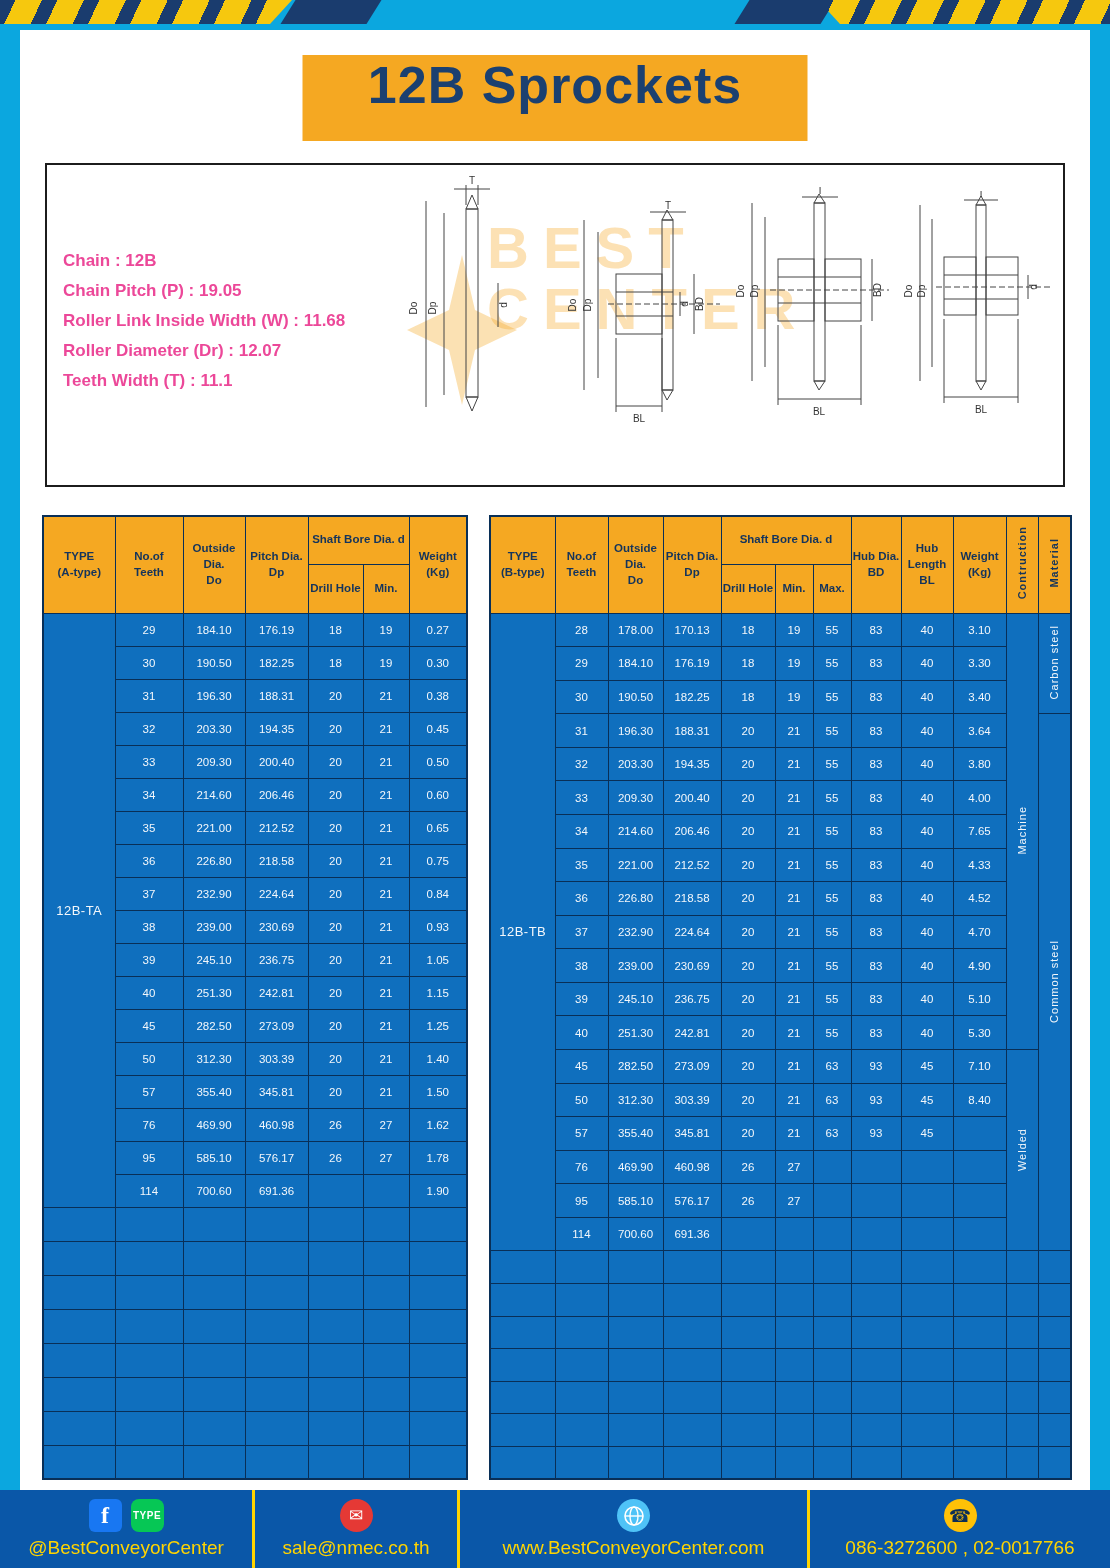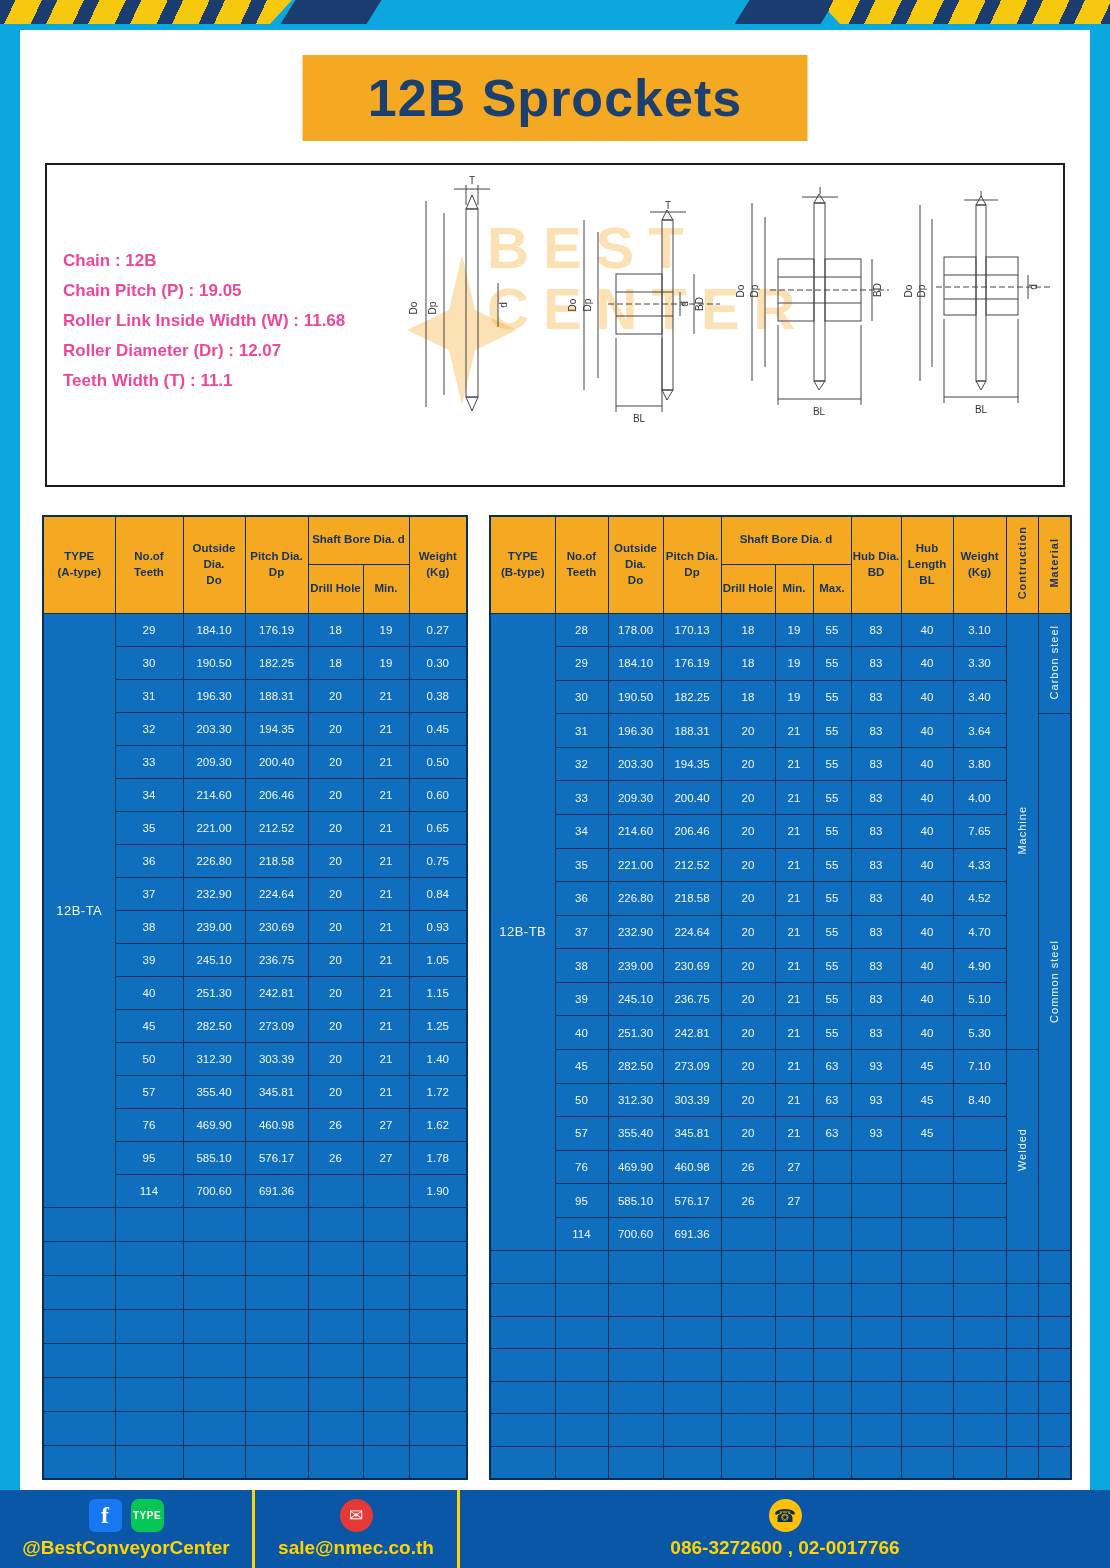--- a/index.html
+++ b/index.html
@@ -8,21 +8,21 @@
   .page{position:relative;width:1110px;height:1568px;background:#0BA7DF;overflow:hidden}
 
   
   .deco{position:absolute;top:0;height:24px;background:repeating-linear-gradient(115deg,#1A3C6E 0 14px,#F6C80E 14px 38px);z-index:3}
   .deco-left{left:0;width:292px;clip-path:polygon(0 0,100% 0,calc(100% - 22px) 100%,0 100%)}
   .deco-right{right:0;width:292px;clip-path:polygon(0 0,100% 0,100% 100%,22px 100%)}
   .deco-navy{position:absolute;top:0;height:24px;width:86px;background:#1A3C6E;transform:skewX(-32deg);z-index:2}
 
   .panel{position:absolute;left:20px;top:30px;width:1070px;height:1460px;background:#ffffff}
 
-  .title-banner{position:absolute;top:25px;left:50%;transform:translateX(-50%);width:505px;height:86px;background:#F5A822;display:flex;align-items:center;justify-content:center}
+  .title-banner{position:absolute;top:25px;left:50%;transform:translateX(-50%);width:505px;height:86px;background:#F5A822;display:flex;align-items:flex-start;justify-content:center}
   .title-banner h1{font-size:52px;font-weight:bold;color:#1B4070;letter-spacing:1px}
 
   .info-box{position:absolute;left:25px;top:133px;width:1020px;height:324px;border:2px solid #1c1c1c;background:#fff;overflow:hidden}
   .specs{position:absolute;left:16px;top:86px;z-index:4}
   .specs div{font-size:17px;font-weight:bold;color:#ec4899;margin-bottom:10px;white-space:nowrap}
 
   .watermark{position:absolute;left:440px;top:52px;z-index:1;color:rgba(246,168,34,.34);font-weight:bold;font-size:58px;letter-spacing:14px;line-height:1.06;white-space:nowrap}
   .wm-star{position:absolute;left:360px;top:90px;z-index:1;opacity:.34}
 
   .diagram{position:absolute;z-index:2}
@@ -44,21 +44,21 @@
   .tbl-b{width:581px}
   tr.empty-a td{height:34px}
   tr.empty-b td{height:32px}
   .vtext{writing-mode:vertical-rl;transform:rotate(180deg);display:inline-block;line-height:1;letter-spacing:1px;font-size:11px}
   th .vtext{white-space:nowrap}
 
   .footer{position:absolute;left:0;bottom:0;width:1110px;height:78px;background:#0A57A8;display:flex;z-index:3}
   .fsec{display:flex;flex-direction:column;align-items:center;justify-content:center;gap:5px;padding:4px 6px}
   .fsec.div{border-right:3px solid #FFD400}
   .fsec .icons{display:flex;gap:9px;align-items:center}
-  .flabel{font-size:19px;font-weight:bold;color:#FFD400;white-space:nowrap}
+  .flabel{font-size:19px;font-weight:normal;color:#FFD400;white-space:nowrap}
   .icon-fb{width:33px;height:33px;background:#1877F2;border-radius:6px;color:#fff;font-weight:bold;font-size:24px;display:flex;align-items:center;justify-content:center;font-family:"Liberation Serif",serif}
   .icon-line{width:33px;height:33px;background:#06C755;border-radius:8px;color:#fff;font-weight:bold;font-size:10px;display:flex;align-items:center;justify-content:center;letter-spacing:.5px}
   .icon-mail{width:33px;height:33px;background:#E53935;border-radius:50%;color:#fff;font-size:17px;display:flex;align-items:center;justify-content:center}
   .icon-globe{width:33px;height:33px;background:#4FC3F7;border-radius:50%;display:flex;align-items:center;justify-content:center}
   .icon-phone{width:33px;height:33px;background:#FFC107;border-radius:50%;color:#0B2E57;font-size:18px;display:flex;align-items:center;justify-content:center}
 </style>
 </head>
 <body>
 
 <div class="page">
@@ -333,21 +333,21 @@
               <td>20</td>
               <td>21</td>
               <td>1.40</td>
             </tr>
             <tr>
               <td>57</td>
               <td>355.40</td>
               <td>345.81</td>
               <td>20</td>
               <td>21</td>
-              <td>1.72</td>
+              <td>1.50</td>
             </tr>
             <tr>
               <td>76</td>
               <td>469.90</td>
               <td>460.98</td>
               <td>26</td>
               <td>27</td>
               <td>1.62</td>
             </tr>
             <tr>
@@ -810,20 +810,32 @@
         <div class="icon-line">TYPE</div>
       </div>
       <div class="flabel">@BestConveyorCenter</div>
     </div>
     <div class="fsec div" style="width:205px">
       <div class="icons">
           <div class="icon-mail">✉</div>
         </div>
       <div class="flabel">sale@nmec.co.th</div>
     </div>
+    <div class="fsec div" style="width:350px">
+      <div class="icons">
+        <div class="icon-globe">
+          <svg width="22" height="22" viewBox="0 0 22 22">
+            <circle cx="11" cy="11" r="9" fill="none" stroke="#fff" stroke-width="1.6"></circle>
+            <ellipse cx="11" cy="11" rx="4" ry="9" fill="none" stroke="#fff" stroke-width="1.4"></ellipse>
+            <line x1="2" y1="11" x2="20" y2="11" stroke="#fff" stroke-width="1.4"></line>
+          </svg>
+        </div>
+      </div>
+      <div class="flabel">www.BestConveyorCenter.com</div>
+    </div>
     <div class="fsec" style="flex:1">
       <div class="icons">
           <div class="icon-phone">☎</div>
         </div>
       <div class="flabel">086-3272600 , 02-0017766</div>
     </div>
   </div>
 
 </div>
 

